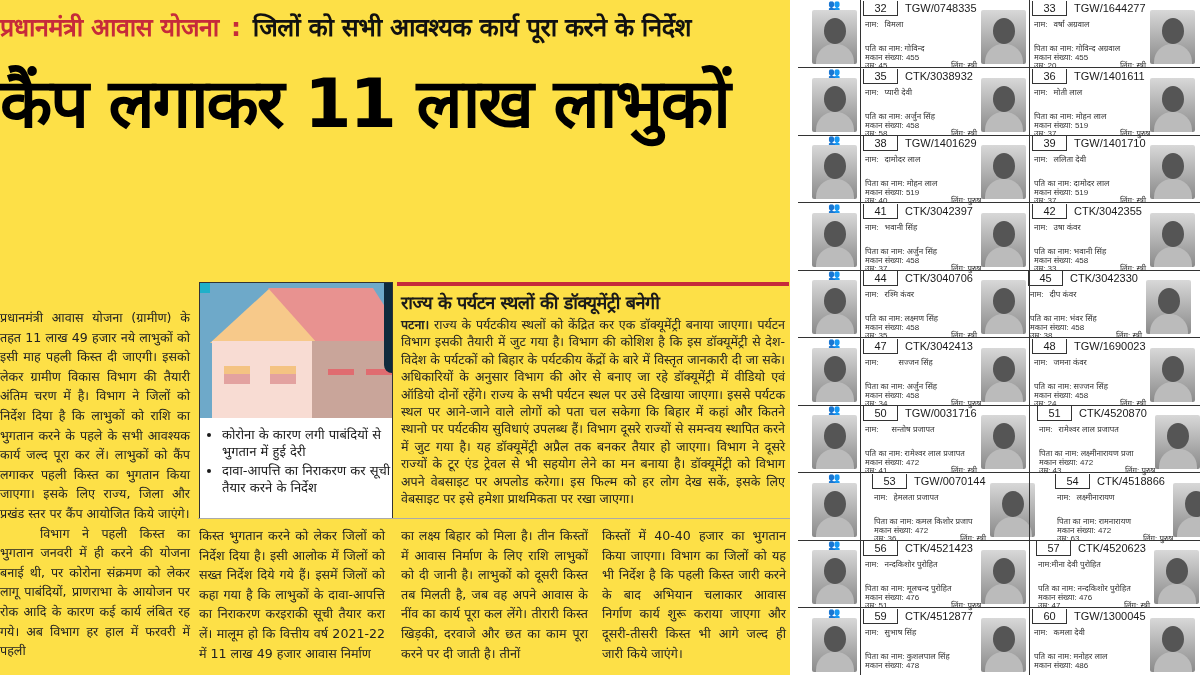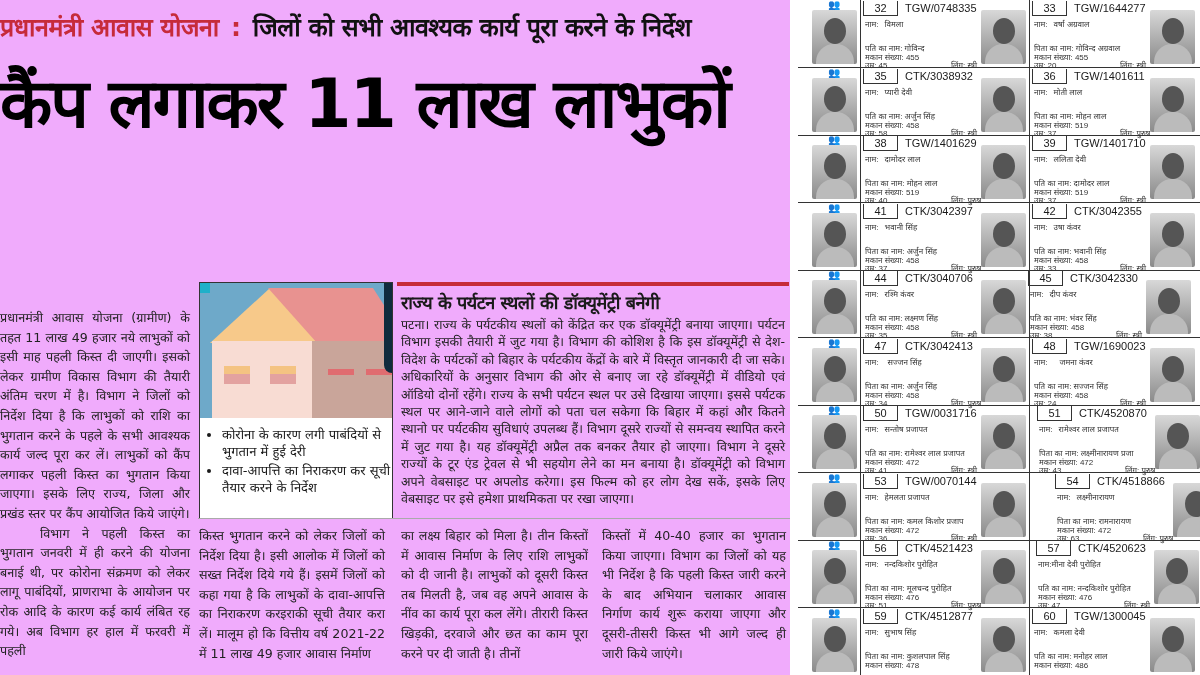--- a/index.html
+++ b/index.html
@@ -1,17 +1,17 @@
 <!DOCTYPE html>
 <html><head>
 <meta charset="utf-8">
 <style>
   html,body{margin:0;padding:0;}
   body{width:1200px;height:675px;overflow:hidden;background:#fff;position:relative;font-family:"DejaVu Sans",sans-serif;color:#1a1a1a;}
-  .left{position:absolute;left:0;top:0;width:790px;height:675px;background:#f0abfc;overflow:hidden;}
+  .left{position:absolute;left:0;top:0;width:790px;height:675px;background:#fde047;overflow:hidden;}
   .kicker{position:absolute;left:0;top:8px;width:790px;height:40px;font-size:25px;font-weight:bold;white-space:nowrap;letter-spacing:-0.5px;line-height:40px;}
   .kicker .red{color:#c62b3a;}
   .kicker .sep{color:#c62b3a;margin:0 4px;}
   .kicker .black{color:#111;}
   .headline{position:absolute;left:0;top:56px;width:790px;font-size:68px;font-weight:bold;line-height:95px;color:#000;letter-spacing:-2px;white-space:nowrap;}
   .col1{position:absolute;left:0;top:308px;width:190px;font-size:12.6px;line-height:19.6px;text-align:justify;color:#222;}
   .col1 p{margin:0;}
   .col1 .indent{text-indent:40px;}
   .illus{position:absolute;left:199px;top:282px;width:192px;height:135px;background:#6ea9c9;overflow:hidden;border:1px solid #333;}
   .illus .roof-l{position:absolute;left:10px;top:5px;width:0;height:0;border-left:60px solid transparent;border-right:60px solid transparent;border-bottom:55px solid #f7c98a;}
@@ -22,21 +22,21 @@
   .illus .dash{position:absolute;height:6px;width:26px;background:#e06c70;}
   .illus .dark{position:absolute;right:-6px;top:0;width:14px;height:90px;background:#0f2b3d;border-radius:0 0 0 8px;}
   .illus .teal{position:absolute;left:0;top:0;width:10px;height:10px;background:#1fb0c9;}
   .bullets{position:absolute;left:199px;top:418px;width:192px;height:100px;border:1px solid #333;border-top:none;background:#fff;font-size:13px;line-height:17px;}
   .bullets ul{margin:8px 0 0 0;padding:0 0 0 22px;}
   .bullets li{margin-bottom:2px;}
   .inset{position:absolute;left:392px;top:282px;width:396px;height:236px;border-left:1px solid #333;}
   .inset .redbar{position:absolute;left:4px;top:0;width:392px;height:4px;background:#c62b3a;}
   .inset h2{position:absolute;left:8px;top:8px;margin:0;font-size:18px;font-weight:bold;white-space:nowrap;letter-spacing:-0.5px;}
   .inset .body{position:absolute;left:8px;top:34px;width:384px;font-size:12.5px;line-height:17.4px;text-align:justify;color:#222;}
-  .inset .body b{font-weight:normal;}
+  .inset .body b{font-weight:bold;}
   .hr1{position:absolute;left:198px;top:518px;width:592px;height:1px;background:#aaa;}
   .col2,.col3,.col4{position:absolute;top:526px;font-size:12.6px;line-height:19.6px;text-align:justify;color:#222;}
   .col2{left:199px;width:186px;}
   .col3{left:401px;width:187px;}
   .col4{left:602px;width:184px;}
   .vdivider{position:absolute;left:790px;top:0;width:10px;height:675px;background:#fff;}
   .voter{position:absolute;left:798px;top:0;width:402px;height:675px;background:#fff;overflow:hidden;font-family:"Liberation Sans",sans-serif;}
   .row{position:absolute;left:0;width:402px;height:67px;border-bottom:1px solid #333;}
   .card{position:absolute;top:0;height:67px;}
   .card .num{position:absolute;top:1px;left:2px;width:33px;height:14px;border:1px solid #333;border-top:none;font-size:11px;text-align:center;line-height:14px;}
@@ -277,54 +277,54 @@
       <div class="people" style="left: 30px; top: -1px;">👥</div>
     </div>
     <div class="row" style="top: 337.5px;">
       <div class="photo" style="left: 14px; top: 10px;">
         <div class="head"></div>
         <div class="body2"></div>
       </div>
       <div class="card" style="left: 63px; width: 168px;">
         <div class="num">47</div>
         <div class="epic">CTK/3042413</div>
-        <div class="f name"><span>नाम:</span><span style="margin-left: 9px;">सज्जन सिंह</span></div>
+        <div class="f name"><span>नाम:</span><span style="margin-left: 20px;">सज्जन सिंह</span></div>
         <div class="f rel">पिता का नाम: अर्जुन सिंह</div>
         <div class="f house">मकान संख्या: 458</div>
         <div class="f age">उम्र: 34</div>
         <div class="f sex">लिंग: पुरुष</div>
         <div class="photo" style="left: 120px; top: 10px;">
           <div class="head"></div>
           <div class="body2"></div>
         </div>
       </div>
       <div class="card" style="left: 232px; width: 168px;">
         <div class="num">48</div>
         <div class="epic">TGW/1690023</div>
-        <div class="f name"><span>नाम:</span><span style="margin-left: 12px;">जमना कंवर</span></div>
+        <div class="f name"><span>नाम:</span><span style="margin-left: 6px;">जमना कंवर</span></div>
         <div class="f rel">पति का नाम: सज्जन सिंह</div>
         <div class="f house">मकान संख्या: 458</div>
         <div class="f age">उम्र: 24</div>
         <div class="f sex">लिंग: स्त्री</div>
         <div class="photo" style="left: 120px; top: 10px;">
           <div class="head"></div>
           <div class="body2"></div>
         </div>
       </div>
       <div class="people" style="left: 30px; top: -1px;">👥</div>
     </div>
     <div class="row" style="top: 405px;">
       <div class="photo" style="left: 14px; top: 10px;">
         <div class="head"></div>
         <div class="body2"></div>
       </div>
       <div class="card" style="left: 63px; width: 168px;">
         <div class="num">50</div>
         <div class="epic">TGW/0031716</div>
-        <div class="f name"><span>नाम:</span><span style="margin-left: 6px;">सन्तोष प्रजापत</span></div>
+        <div class="f name"><span>नाम:</span><span style="margin-left: 13px;">सन्तोष प्रजापत</span></div>
         <div class="f rel">पति का नाम: रामेश्वर लाल प्रजापत</div>
         <div class="f house">मकान संख्या: 472</div>
         <div class="f age">उम्र: 41</div>
         <div class="f sex">लिंग: स्त्री</div>
         <div class="photo" style="left: 120px; top: 10px;">
           <div class="head"></div>
           <div class="body2"></div>
         </div>
       </div>
       <div class="card" style="left: 237px; width: 168px;">
@@ -340,21 +340,21 @@
           <div class="body2"></div>
         </div>
       </div>
       <div class="people" style="left: 30px; top: -1px;">👥</div>
     </div>
     <div class="row" style="top: 472.5px;">
       <div class="photo" style="left: 14px; top: 10px;">
         <div class="head"></div>
         <div class="body2"></div>
       </div>
-      <div class="card" style="left: 63px; width: 168px; text-decoration: underline;">
+      <div class="card" style="left: 72px; width: 168px; text-decoration: underline;">
         <div class="num">53</div>
         <div class="epic">TGW/0070144</div>
         <div class="f name"><span>नाम:</span><span style="margin-left: 6px;">हेमलता प्रजापत</span></div>
         <div class="f rel">पिता का नाम: कमल किशोर प्रजाप</div>
         <div class="f house">मकान संख्या: 472</div>
         <div class="f age">उम्र: 36</div>
         <div class="f sex">लिंग: स्त्री</div>
         <div class="photo" style="left: 120px; top: 10px;">
           <div class="head"></div>
           <div class="body2"></div>

